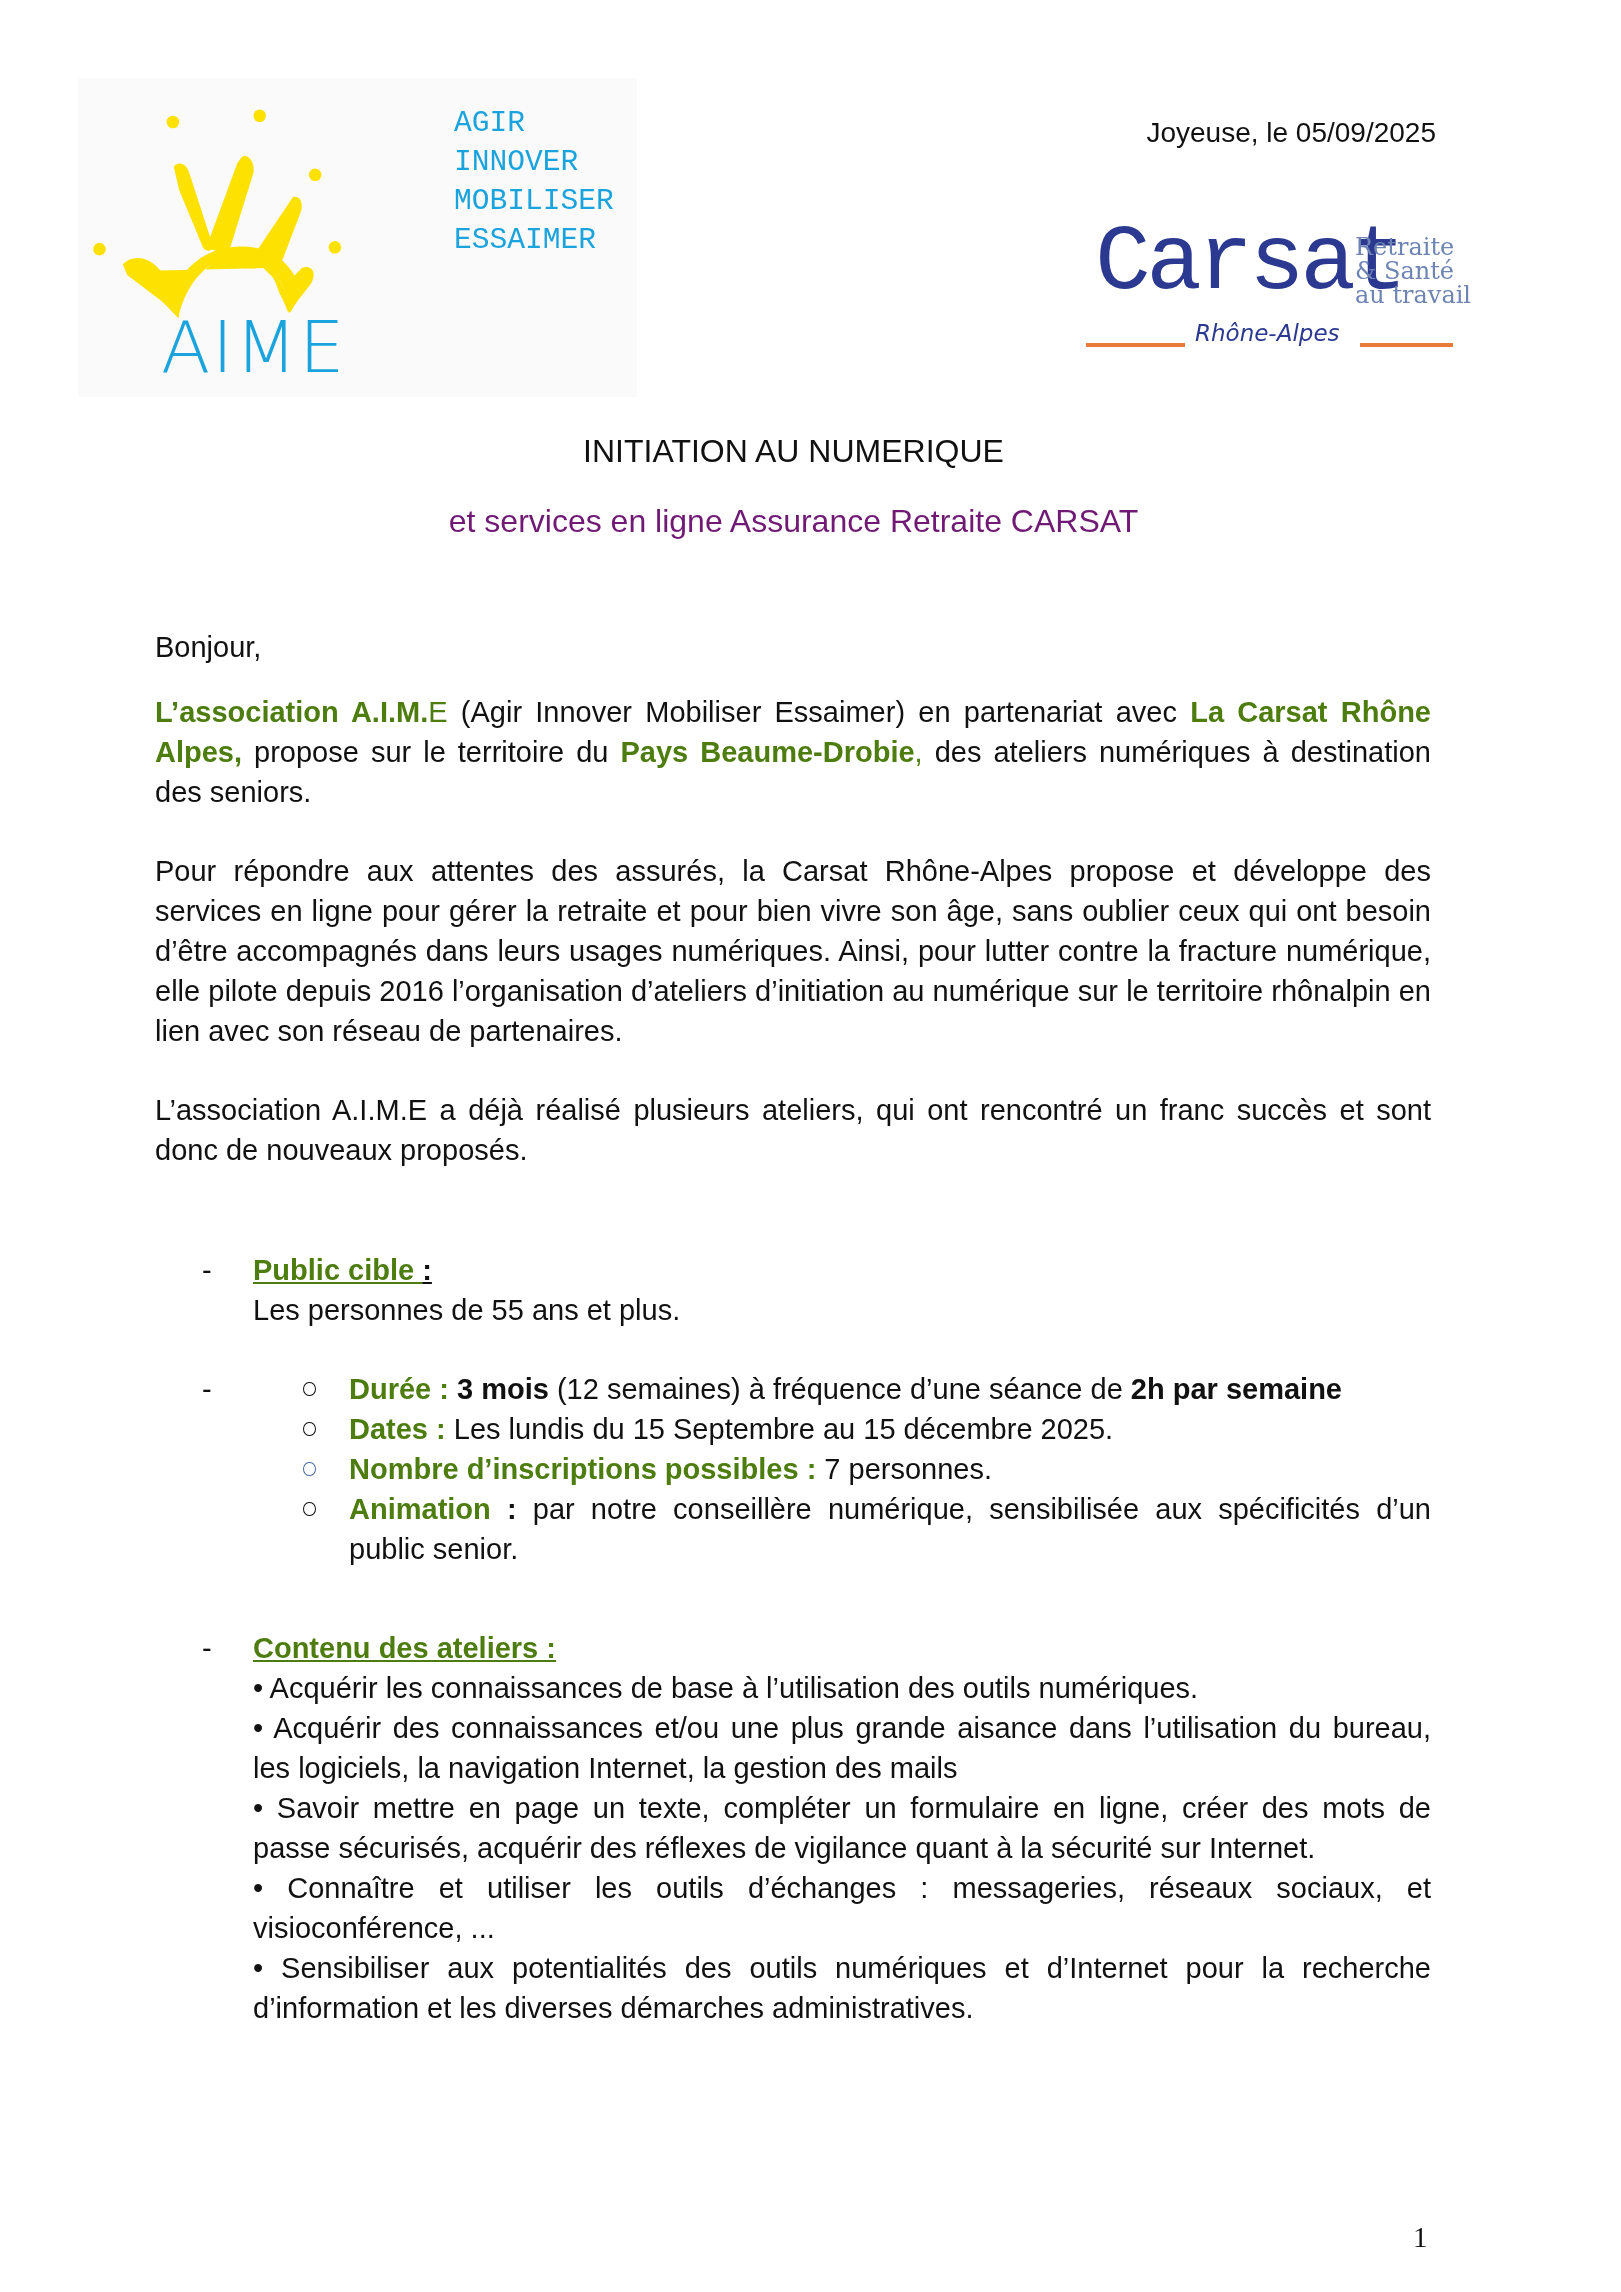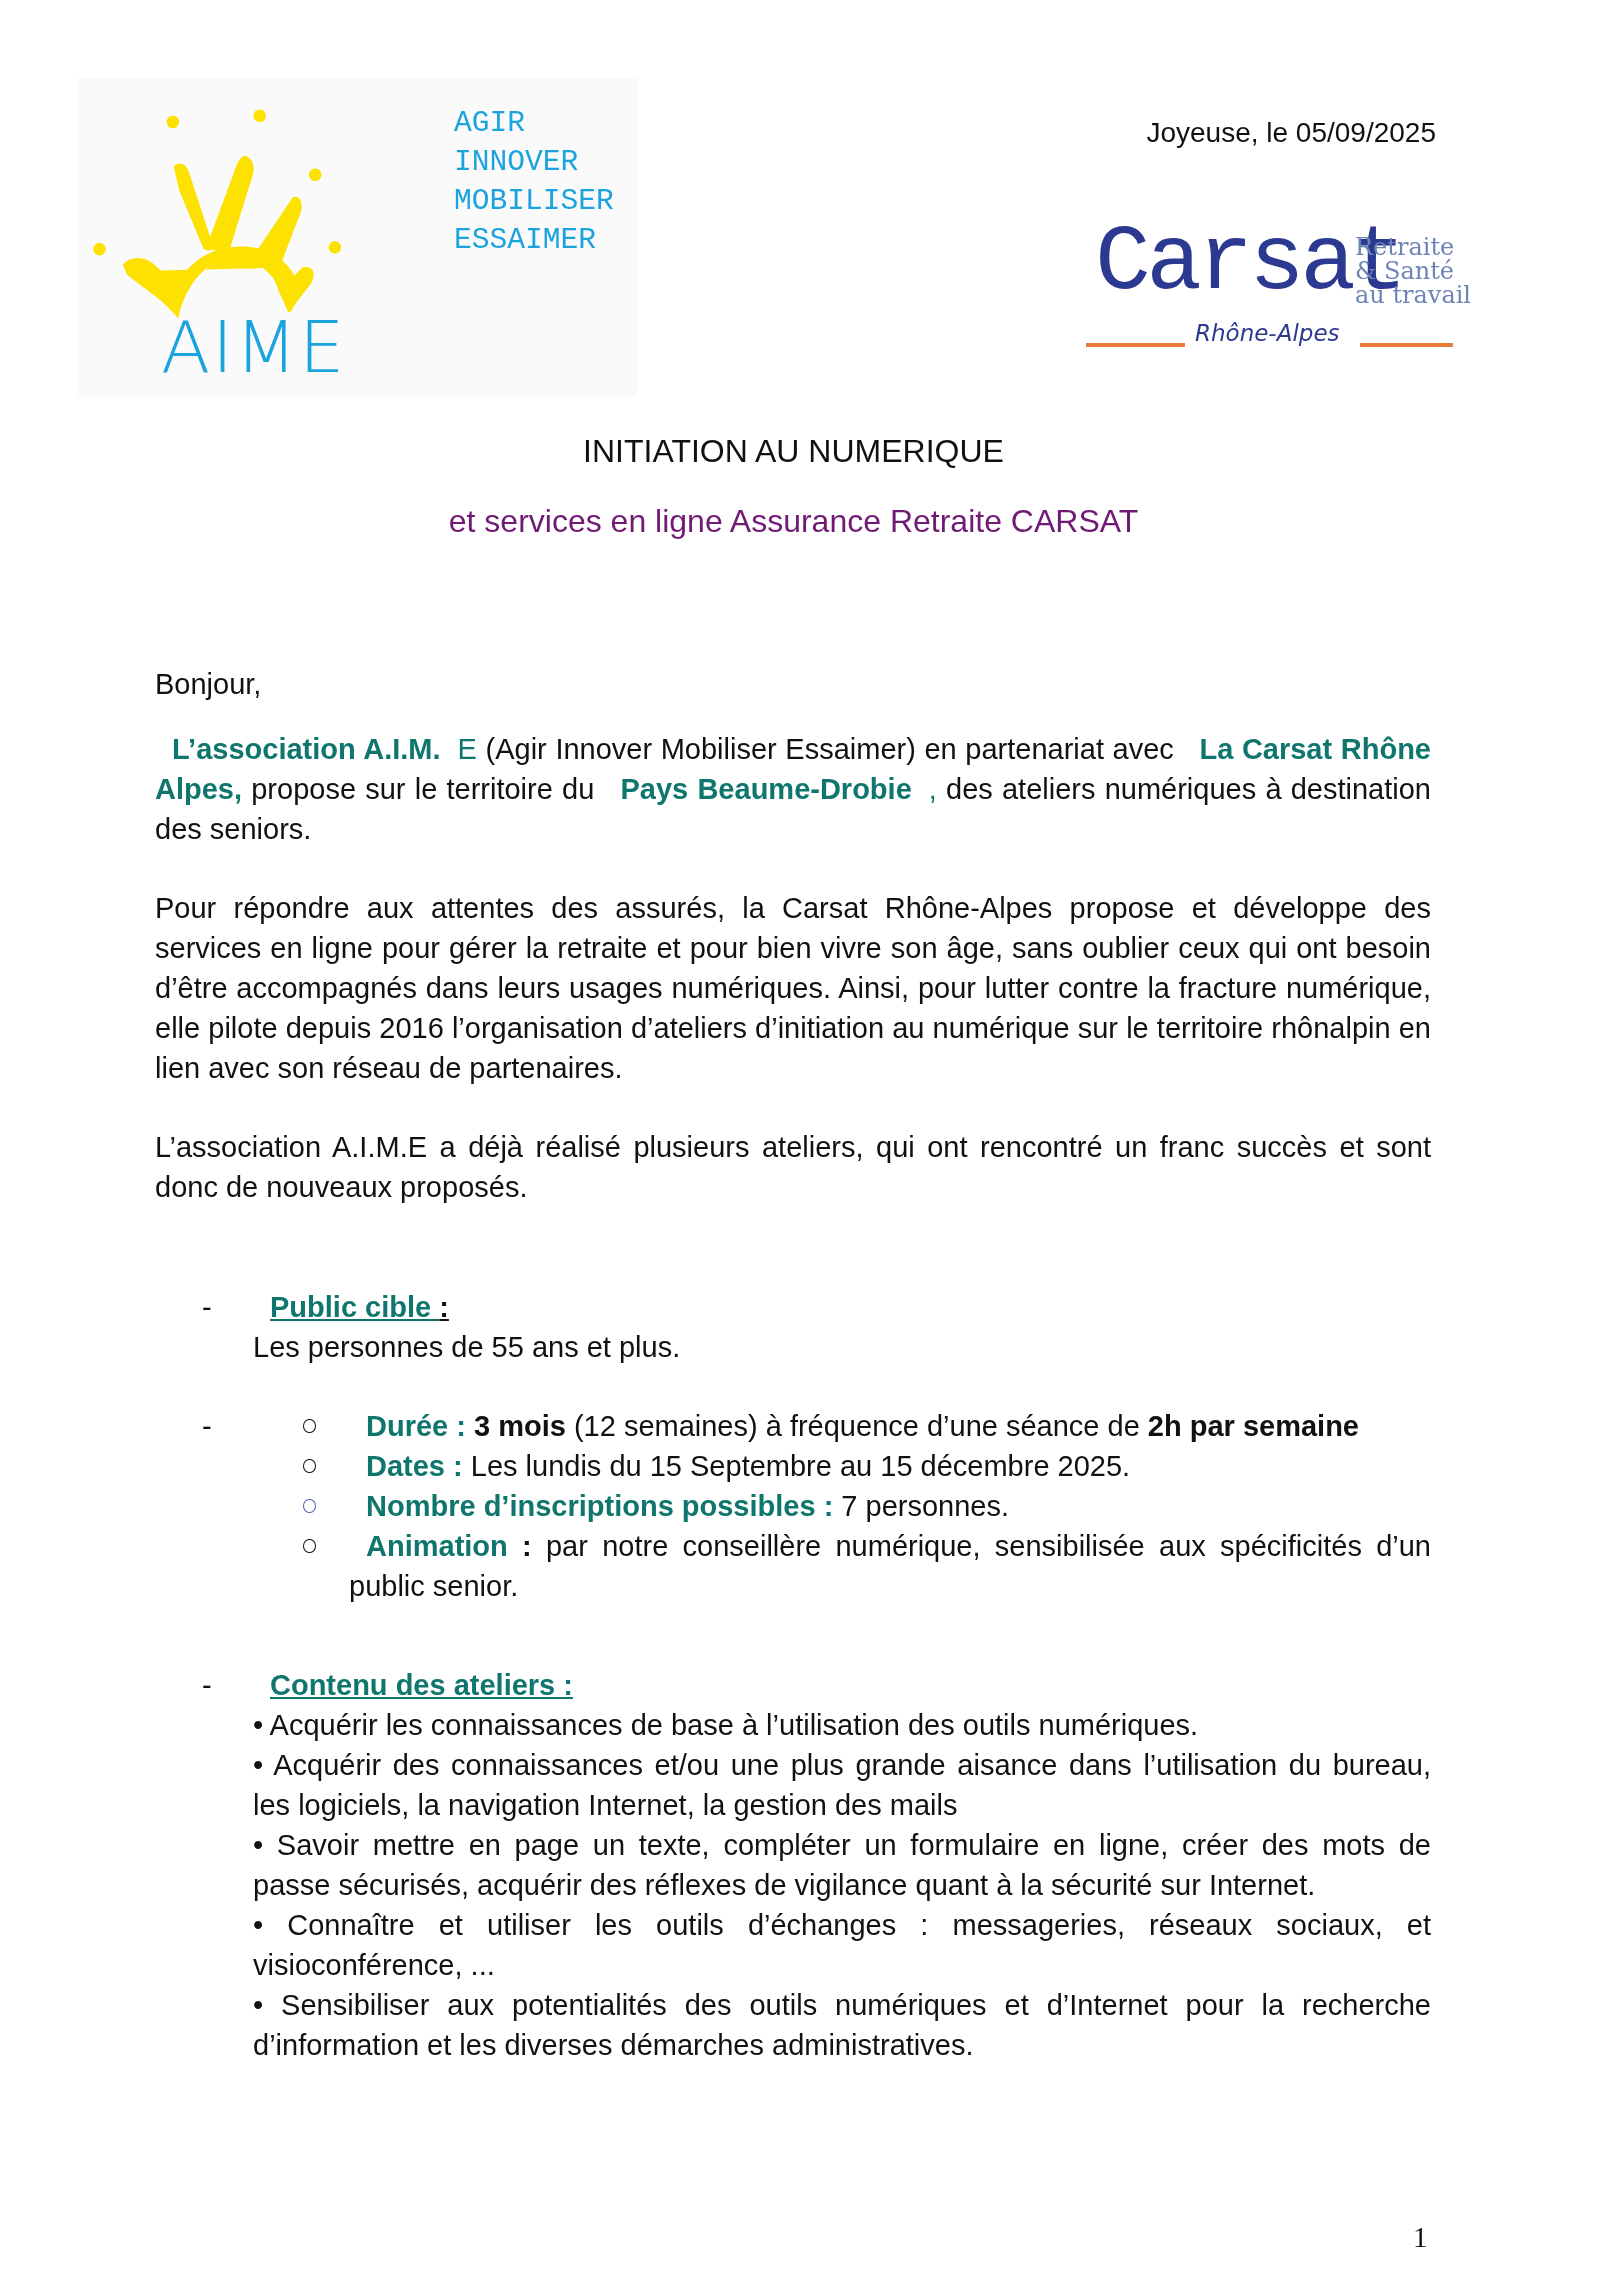--- a/index.html
+++ b/index.html
@@ -60,25 +60,25 @@
     .title-block { position: absolute; left: 0; top: 428px; width: 1587px; text-align: center; }
     .title-1 { font-size: 32px; line-height: 47px; color: #111; }
     .title-2 { font-size: 32px; line-height: 47px; color: #701a75; margin-top: 23px; }
 
     
     .body {
       position: absolute; left: 155px; top: 627px; width: 1276px;
       font-size: 29px; line-height: 40px; color: #111;
     }
     .p { margin: 0; text-align: justify; }
-    .blue { color: #0f766e; margin-left: 17px; }
+    .blue { color: #4d7c0f; }
     .b { font-weight: bold; }
     .u { text-decoration: underline; }
 
-    .greeting { margin-bottom: 25px; margin-top: 37px; }
+    .greeting { margin-bottom: 25px; }
     .para-gap { margin-top: 39px; }
 
     .dash-item { position: relative; padding-left: 98px; }
     .dash-item .dash { position: absolute; left: 47px; top: 0; }
     .section-head { font-weight: bold; }
 
     .sub-list { margin: 0; padding: 0; list-style: none; }
     .sub-item { position: relative; padding-left: 194px; margin-left: -98px; }
     .sub-item .circle {
       position: absolute; left: 148px; top: 12.5px;

